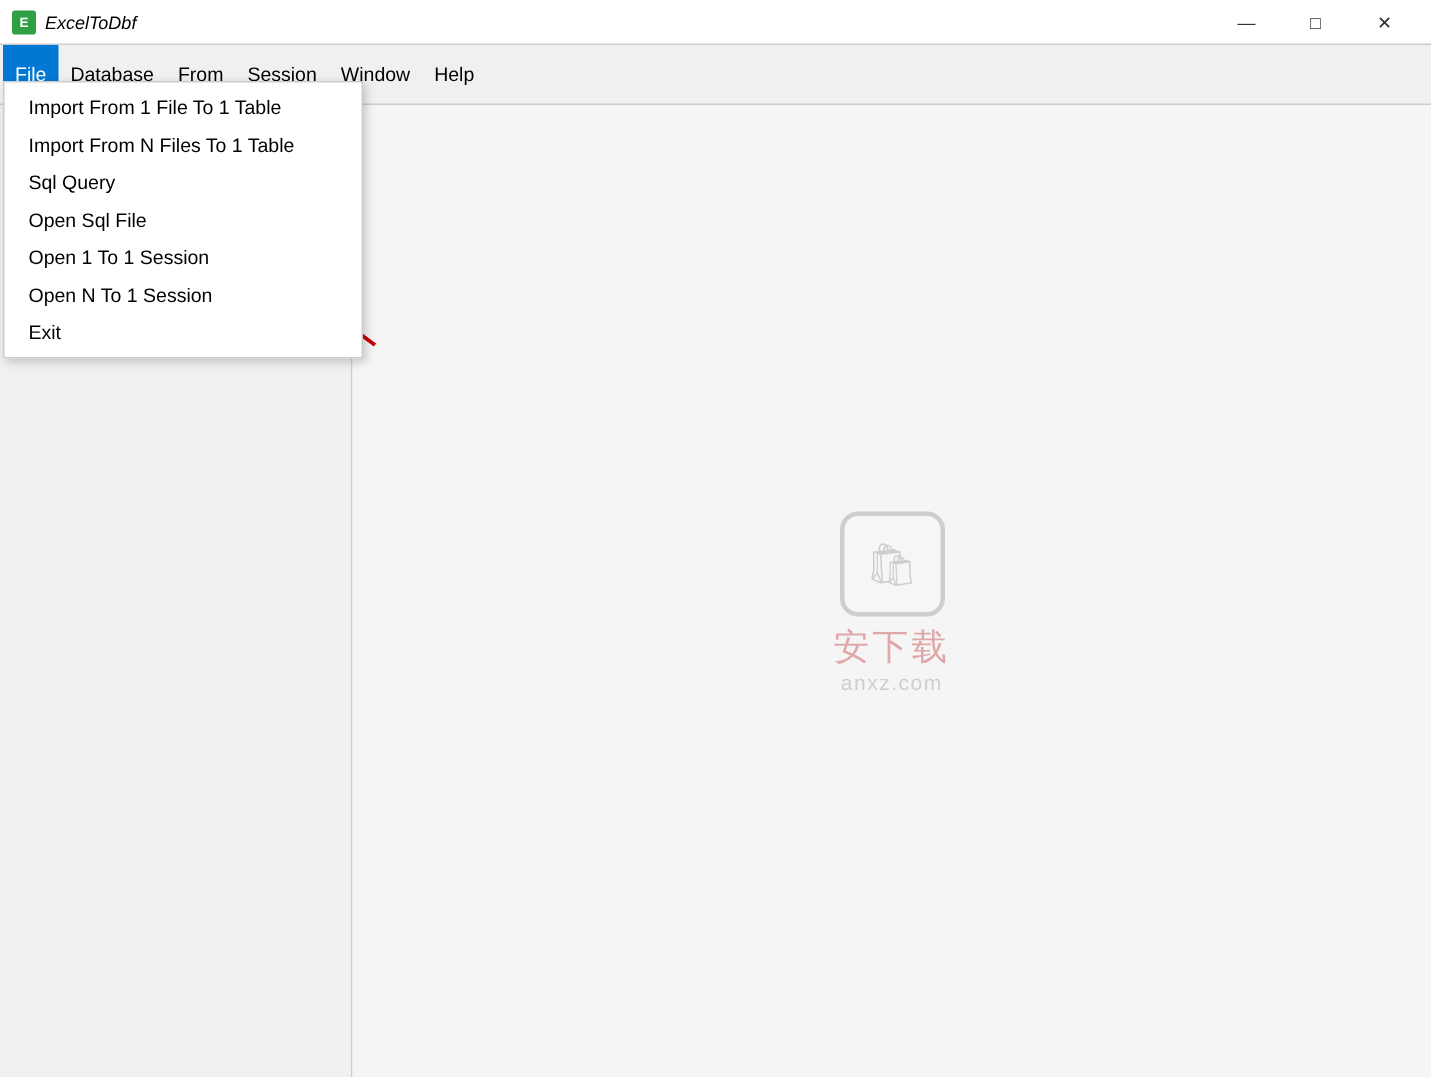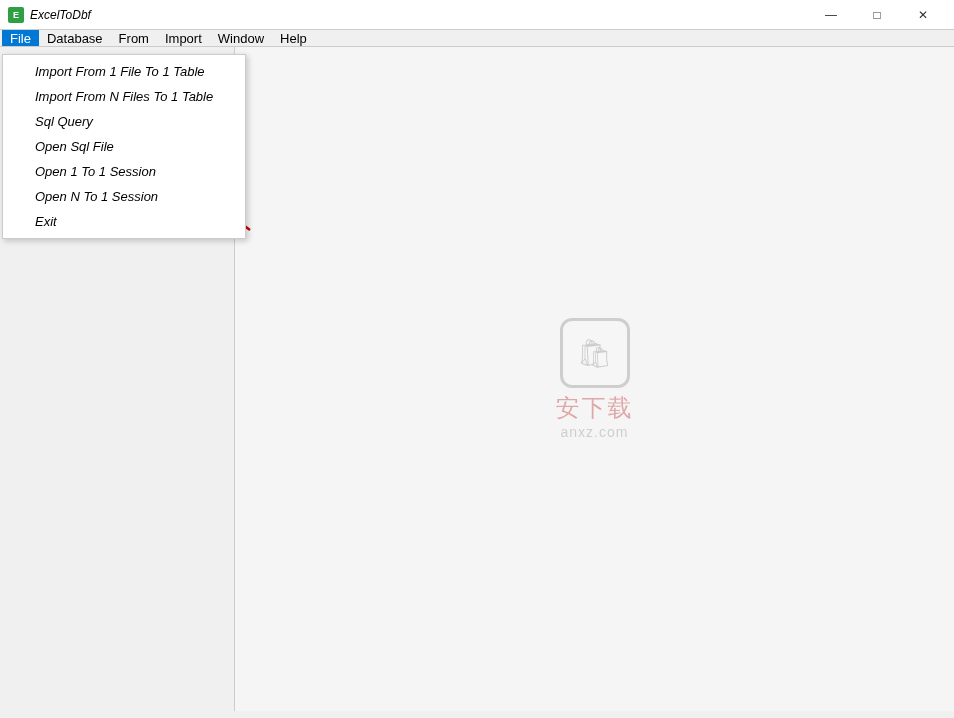--- a/index.html
+++ b/index.html
@@ -67,21 +67,21 @@
       cursor: pointer;
       display: flex;
       align-items: center;
       justify-content: center;
       font-size: 12px;
       color: #333;
     }
 
     
     .menu-bar {
-      height: 17px;
+      height: 40px;
       background: #f0f0f0;
       border-bottom: 1px solid #ccc;
       display: flex;
       align-items: stretch;
       padding: 0 2px;
     }
 
     .menu-item {
       padding: 0 8px;
       font-size: 13px;
@@ -104,26 +104,25 @@
       left: 0;
       background: #ffffff;
       border: 1px solid #ccc;
       box-shadow: 2px 2px 6px rgba(0,0,0,0.2);
       z-index: 1000;
       min-width: 240px;
       padding: 4px 0;
     }
 
     .dropdown-item {
-      padding: 5px 32px;
+      padding: 5px 16px;
       font-size: 13px;
       color: #000;
       cursor: pointer;
       white-space: nowrap;
-      font-style: italic;
     }
 
     
     .main-content {
       display: flex;
       height: calc(718px - 30px - 24px);
     }
 
     .sidebar {
       width: 235px;
@@ -228,21 +227,21 @@
         <div class="dropdown-item">Exit</div>
       </div>
     </div>
     <div class="menu-item">
       <span>Database</span>
     </div>
     <div class="menu-item">
       <span>From</span>
     </div>
     <div class="menu-item">
-      <span>Import</span>
+      <span>Session</span>
     </div>
     <div class="menu-item">
       <span>Window</span>
     </div>
     <div class="menu-item">
       <span>Help</span>
     </div>
   </div>
 </div>
 

